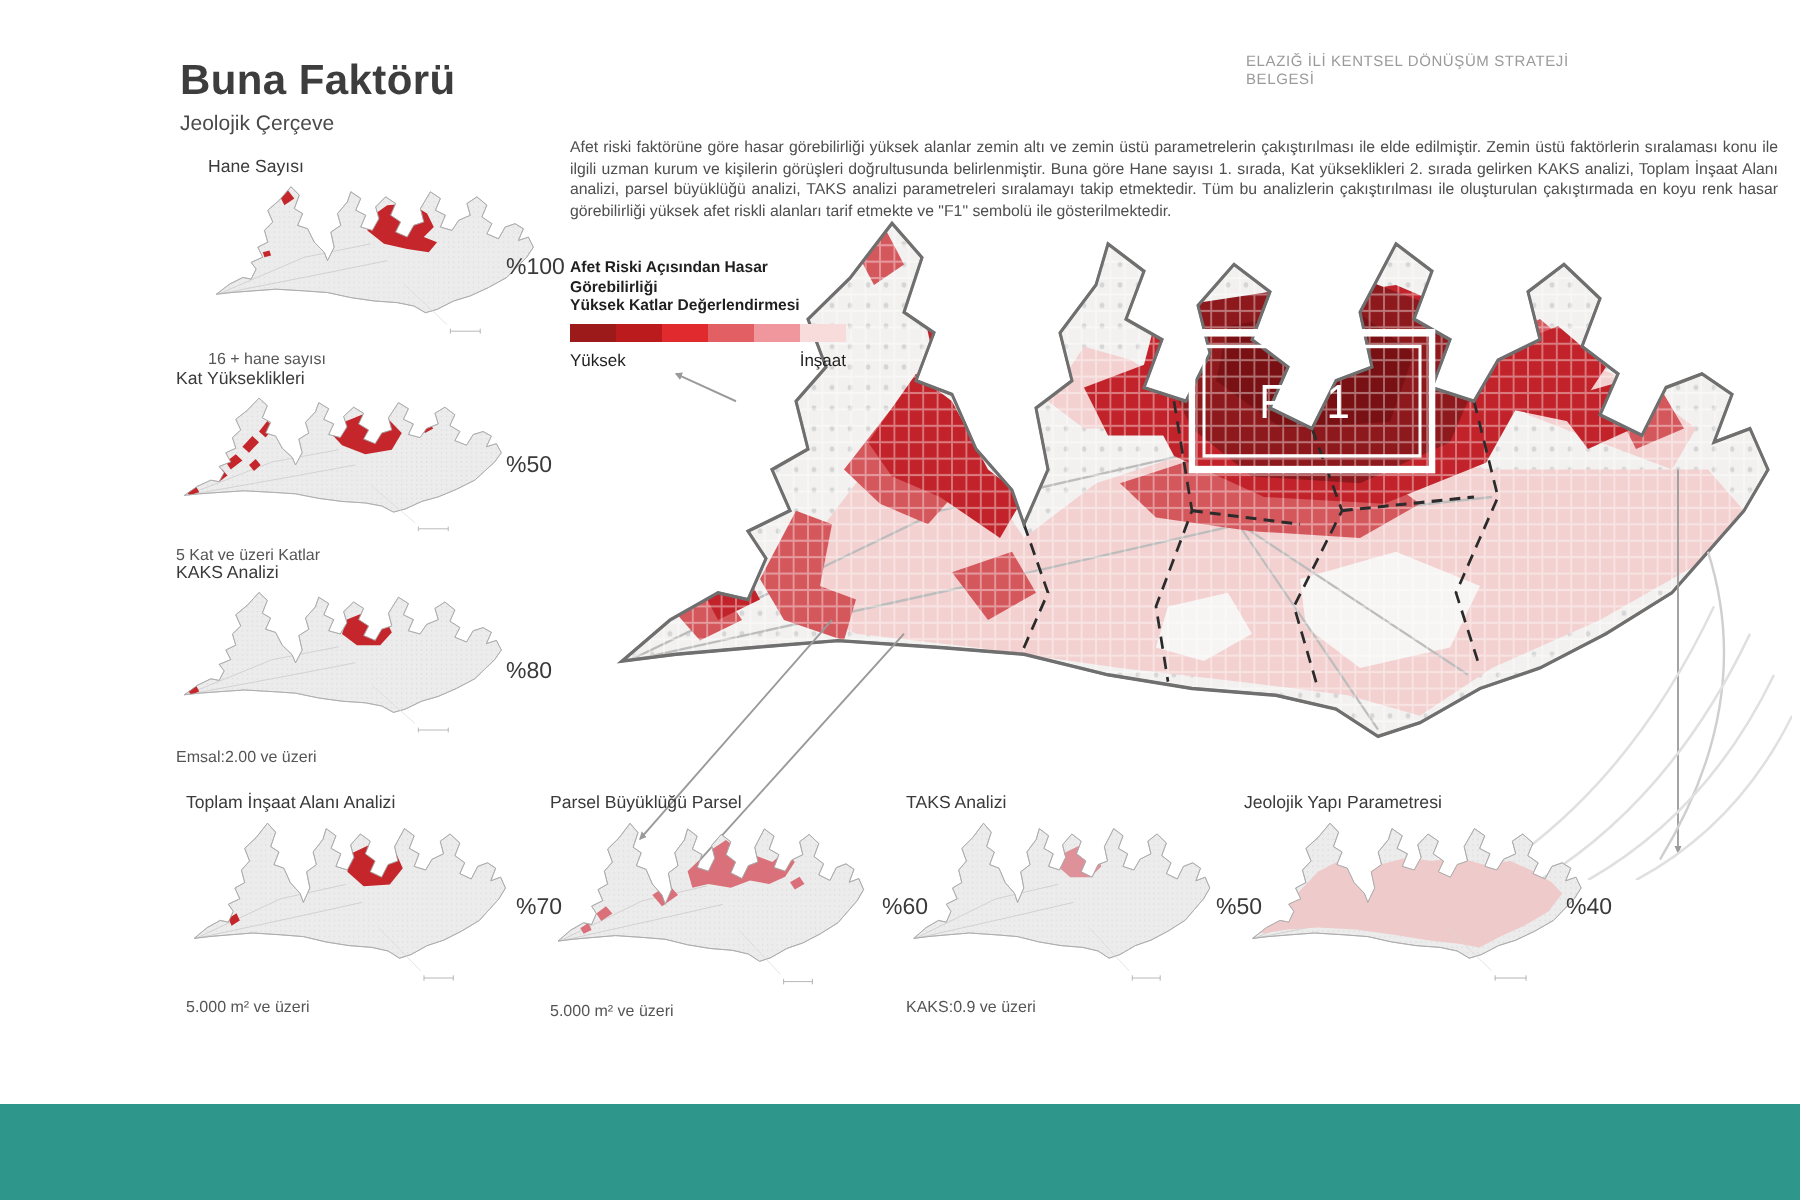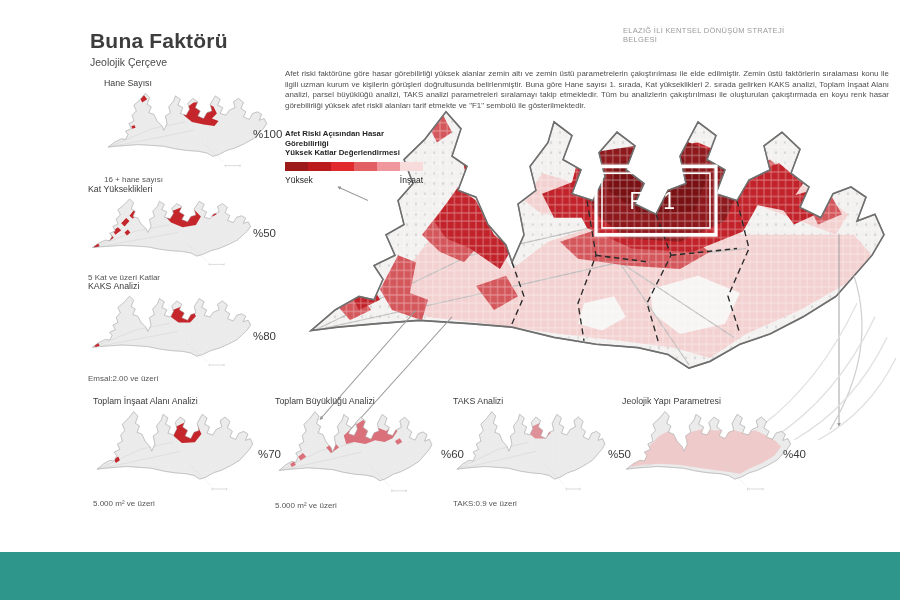--- a/index.html
+++ b/index.html
@@ -210,21 +210,21 @@
           <path d="M26 57 L31 54 L33 58 L28 61 Z" fill="#C4262B"></path>
     </g>
     <use href="#city" fill="none" stroke="#a8a8a8" stroke-width="0.5"></use>
     <path d="M118 62 L144 86" stroke="#d8d8d8" stroke-width="0.4" fill="none"></path>
     <path d="M146 90 H164 M146 88.5 V91.5 M164 88.5 V91.5" stroke="#aaaaaa" stroke-width="0.5" fill="none"></path>
   </svg>
     <div class="mini-caption">5.000 m² ve üzeri</div>
   </div>
   <div class="mini-weight" style="left:258px;top:448px">%70</div>
     <div class="mini-card" style="left:275px;top:396px;width:160px">
-    <div class="mini-title">Toplam Büyüklüğü Analizi</div>
+    <div class="mini-title">Parsel Büyüklüğü Parsel</div>
     <svg class="mini-map" width="160" height="92" viewBox="0 0 200 100" preserveAspectRatio="none">
     <use href="#city" fill="#edecec" stroke="#b5b5b5" stroke-width="0.5"></use>
     <use href="#city" fill="url(#dots)"></use>
     <g clip-path="url(#cityClip)">
       <path d="M6 68 L58 46 L98 38" stroke="#cdcdcd" stroke-width="0.5" fill="none"></path>
       <path d="M6 68 L68 56 L108 48" stroke="#cdcdcd" stroke-width="0.5" fill="none"></path>
       <path d="M86 30 L98 20 L110 13 L119 19 L115 27 L127 21 L139 25 L147 19 L153 25 L147 33 L137 37 L125 35 L113 39 L99 37 L89 39 Z" fill="#D9707A"></path>
           <path d="M64 43 L74 37 L80 43 L70 49 Z" fill="#D9707A"></path>
           <path d="M29 53 L35 49 L39 53 L32 57 Z" fill="#D9707A"></path>
           <path d="M19 61 L24 58 L26 62 L21 64 Z" fill="#D9707A"></path>
@@ -244,21 +244,21 @@
     <use href="#city" fill="url(#dots)"></use>
     <g clip-path="url(#cityClip)">
       <path d="M6 68 L58 46 L98 38" stroke="#cdcdcd" stroke-width="0.5" fill="none"></path>
       <path d="M6 68 L68 56 L108 48" stroke="#cdcdcd" stroke-width="0.5" fill="none"></path>
       <path d="M101 21 L113 16 L123 20 L126 28 L119 34 L106 34 L98 28 Z" fill="#DE9198"></path>
     </g>
     <use href="#city" fill="none" stroke="#a8a8a8" stroke-width="0.5"></use>
     <path d="M118 62 L144 86" stroke="#d8d8d8" stroke-width="0.4" fill="none"></path>
     <path d="M146 90 H164 M146 88.5 V91.5 M164 88.5 V91.5" stroke="#aaaaaa" stroke-width="0.5" fill="none"></path>
   </svg>
-    <div class="mini-caption">TAKS:0.9 ve üzeri</div>
+    <div class="mini-caption">KAKS:0.9 ve üzeri</div>
   </div>
   <div class="mini-weight" style="left:608px;top:448px">%50</div>
     <div class="mini-card" style="left:622px;top:396px;width:172px">
     <div class="mini-title">Jeolojik Yapı Parametresi</div>
     <svg class="mini-map" width="172" height="90" viewBox="0 0 200 100" preserveAspectRatio="none">
     <use href="#city" fill="#edecec" stroke="#b5b5b5" stroke-width="0.5"></use>
     <use href="#city" fill="url(#dots)"></use>
     <g clip-path="url(#cityClip)">
       <path d="M6 68 L58 46 L98 38" stroke="#cdcdcd" stroke-width="0.5" fill="none"></path>
       <path d="M6 68 L68 56 L108 48" stroke="#cdcdcd" stroke-width="0.5" fill="none"></path>

